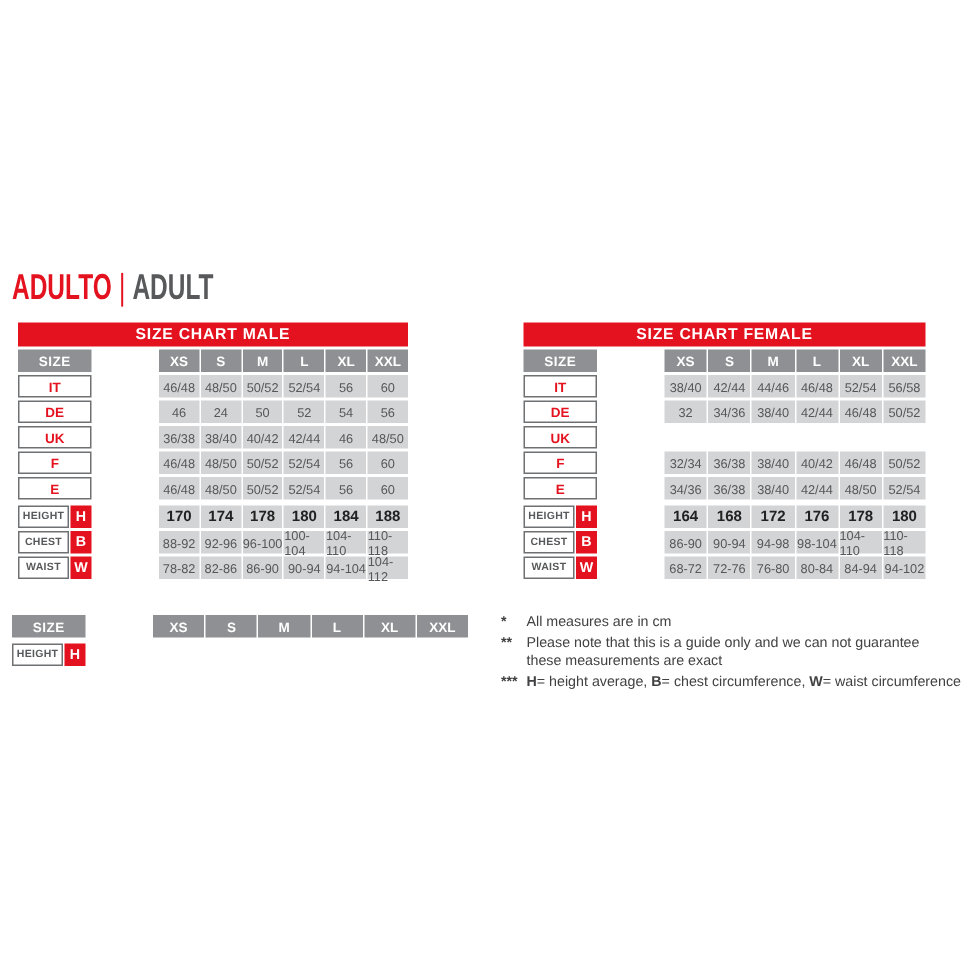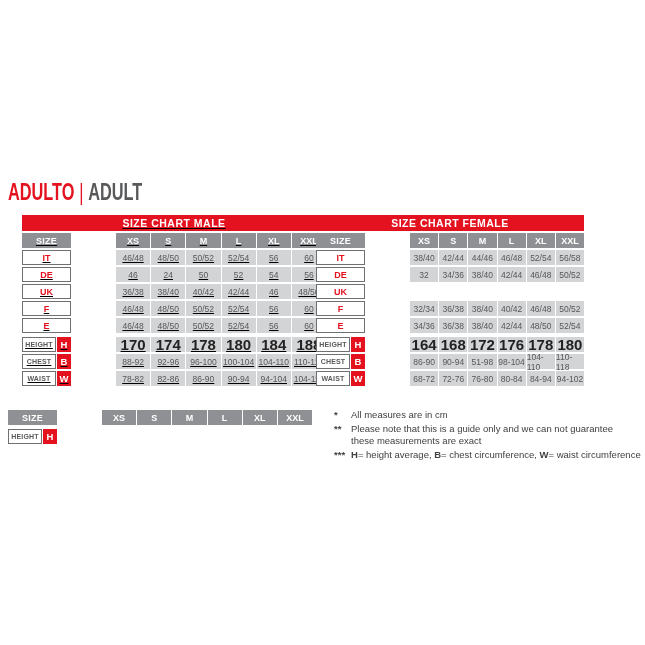--- a/index.html
+++ b/index.html
@@ -8,34 +8,34 @@
   body{width:645px;height:645px;background:#ffffff;position:relative;
        font-family:"Liberation Sans",sans-serif;overflow:hidden;}
 
   .page-title{position:absolute;left:8px;top:179px;font-weight:bold;font-size:24px;
       white-space:nowrap;transform:scaleX(0.68);transform-origin:left center;line-height:25px;}
   .t-red{color:var(--red);}
   .t-sep{color:var(--red);font-weight:400;margin:0 7px;}
   .t-gray{color:var(--tgray);}
 
   .sizetable{position:absolute;}
-  #male{left:22px;top:215px;width:304px;text-decoration:underline;}
-  #female{left:316px;top:215px;width:268px;}
+  #male{left:12px;top:215px;width:260px;}
+  #female{left:349px;top:215px;width:268px;}
   #unisex{left:8px;top:408px;width:304px;}
 
   .band{height:16px;background:var(--red);color:#fff;font-weight:bold;font-size:10.5px;
       display:flex;align-items:center;justify-content:center;letter-spacing:0.5px;margin-bottom:2px;}
   .row{display:flex;height:15px;margin-top:2px;gap:40px;}
   .lwrap{width:49px;flex:none;margin-right:5px;display:flex;}
   .cells{flex:1;display:flex;gap:1px;}
   .cell{flex:1;display:flex;align-items:center;justify-content:center;font-size:8.5px;}
   .sizehead,.hcell{background:var(--hgray);color:#fff;font-weight:bold;font-size:9px;}
   .sizehead{flex:1;display:flex;align-items:center;justify-content:center;letter-spacing:0.3px;}
   .dcell{background:var(--cgray);color:#565759;}
-  .dcell.bold{font-weight:bold;color:#222;font-size:15px;}
+  .dcell.bold{font-weight:bold;color:#222;font-size:10px;}
   .country{flex:1;background:#fff;border:1px solid #6f7072;color:var(--red);font-weight:bold;
       font-size:9px;display:flex;align-items:center;justify-content:center;}
   .mlabel{flex:1;background:#fff;border:1px solid #6f7072;color:var(--tgray);font-weight:bold;
       font-size:7px;display:flex;align-items:center;justify-content:center;letter-spacing:0.2px;}
   .badge{width:14px;flex:none;margin-left:1px;background:var(--red);color:#fff;font-weight:bold;
       font-size:9.5px;display:flex;align-items:center;justify-content:center;}
   .spacer{height:2px;}
 
   .footnotes{position:absolute;left:334px;top:409px;width:309px;font-size:9.5px;color:#414042;}
   .fline{display:flex;line-height:12.5px;margin-bottom:1px;}
@@ -262,21 +262,21 @@
       </div>
     </div>
     <div class="row">
       <div class="lwrap">
         <div class="mlabel">CHEST</div>
         <div class="badge">B</div>
       </div>
       <div class="cells">
         <div class="cell dcell">86-90</div>
         <div class="cell dcell">90-94</div>
-        <div class="cell dcell">51-98</div>
+        <div class="cell dcell">94-98</div>
         <div class="cell dcell">98-104</div>
         <div class="cell dcell">104-110</div>
         <div class="cell dcell">110-118</div>
       </div>
     </div>
     <div class="row">
       <div class="lwrap">
         <div class="mlabel">WAIST</div>
         <div class="badge">W</div>
       </div>

